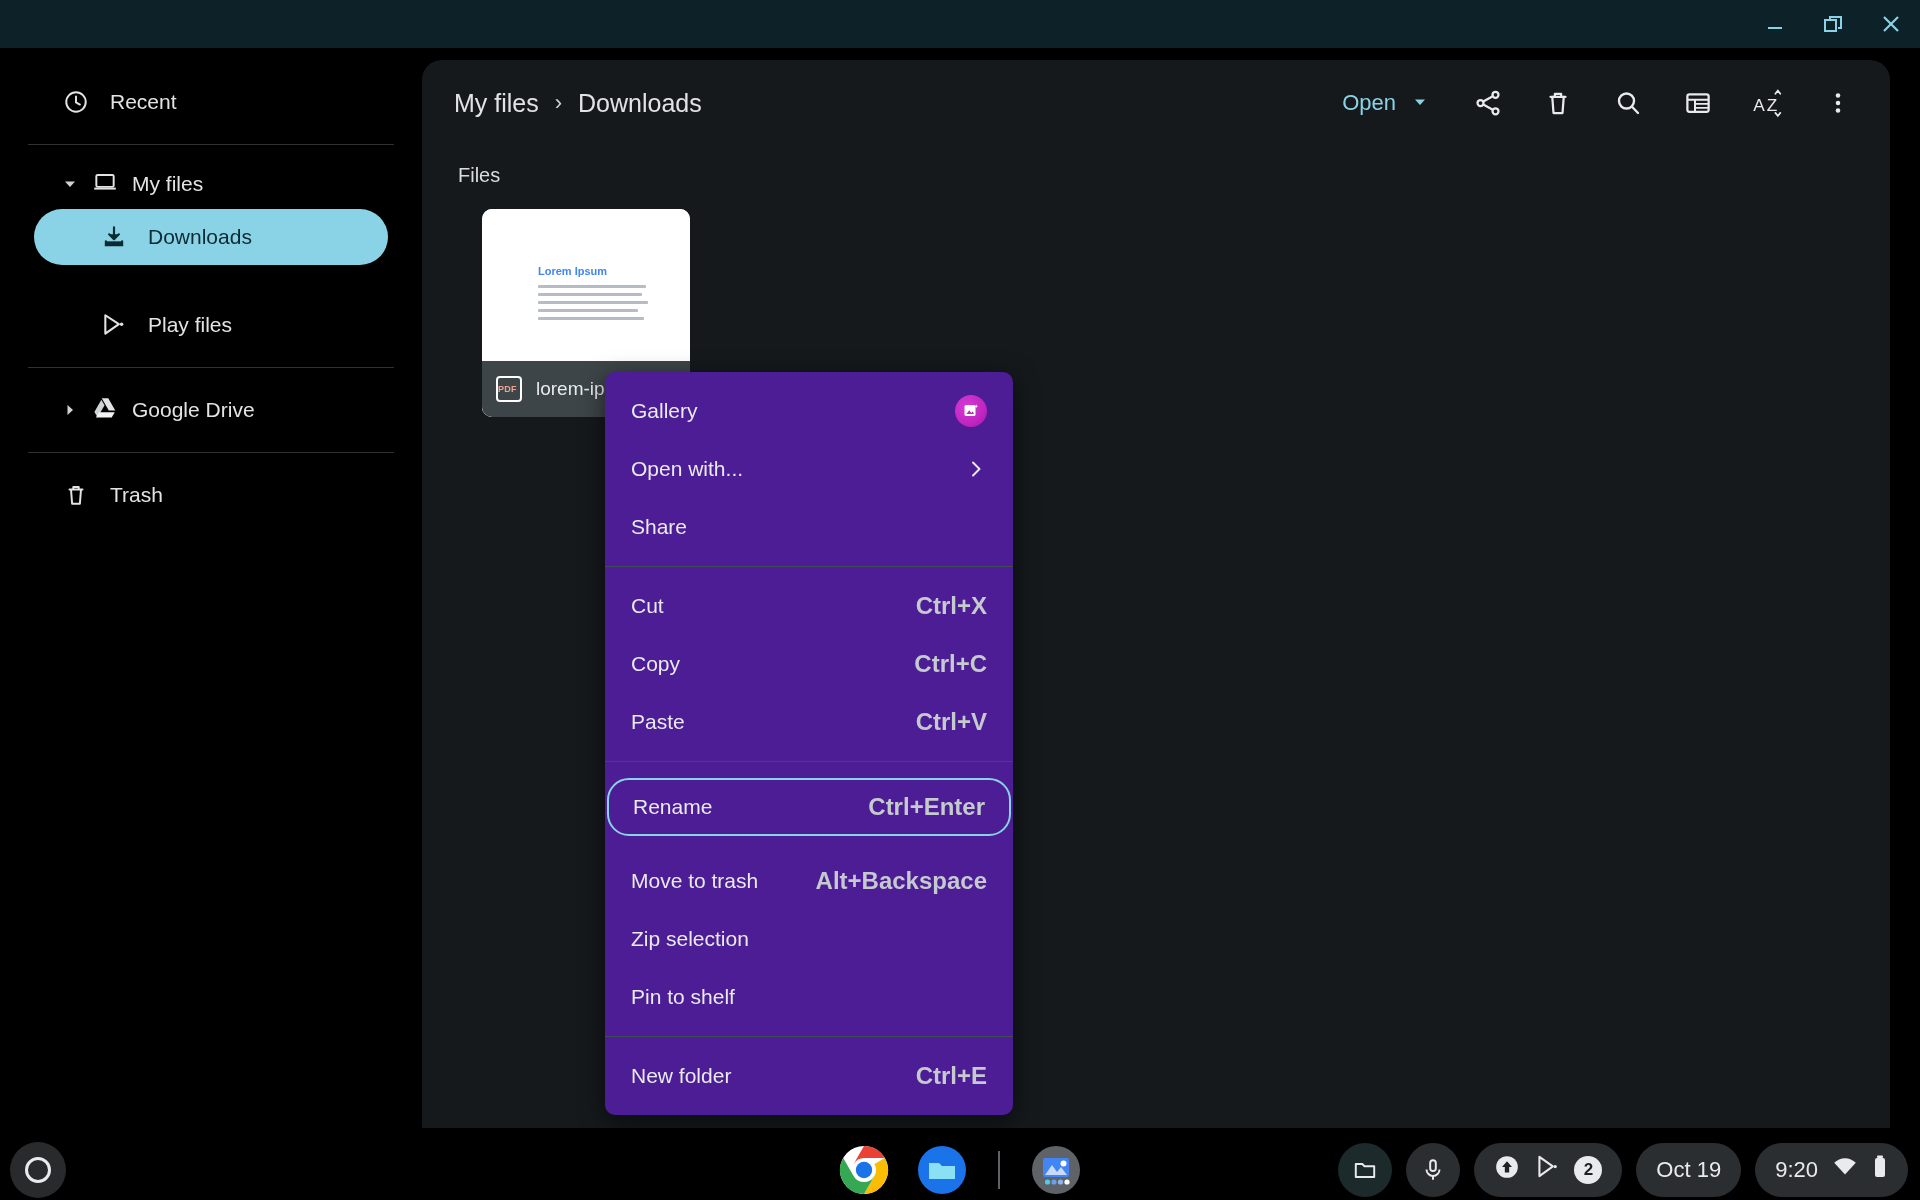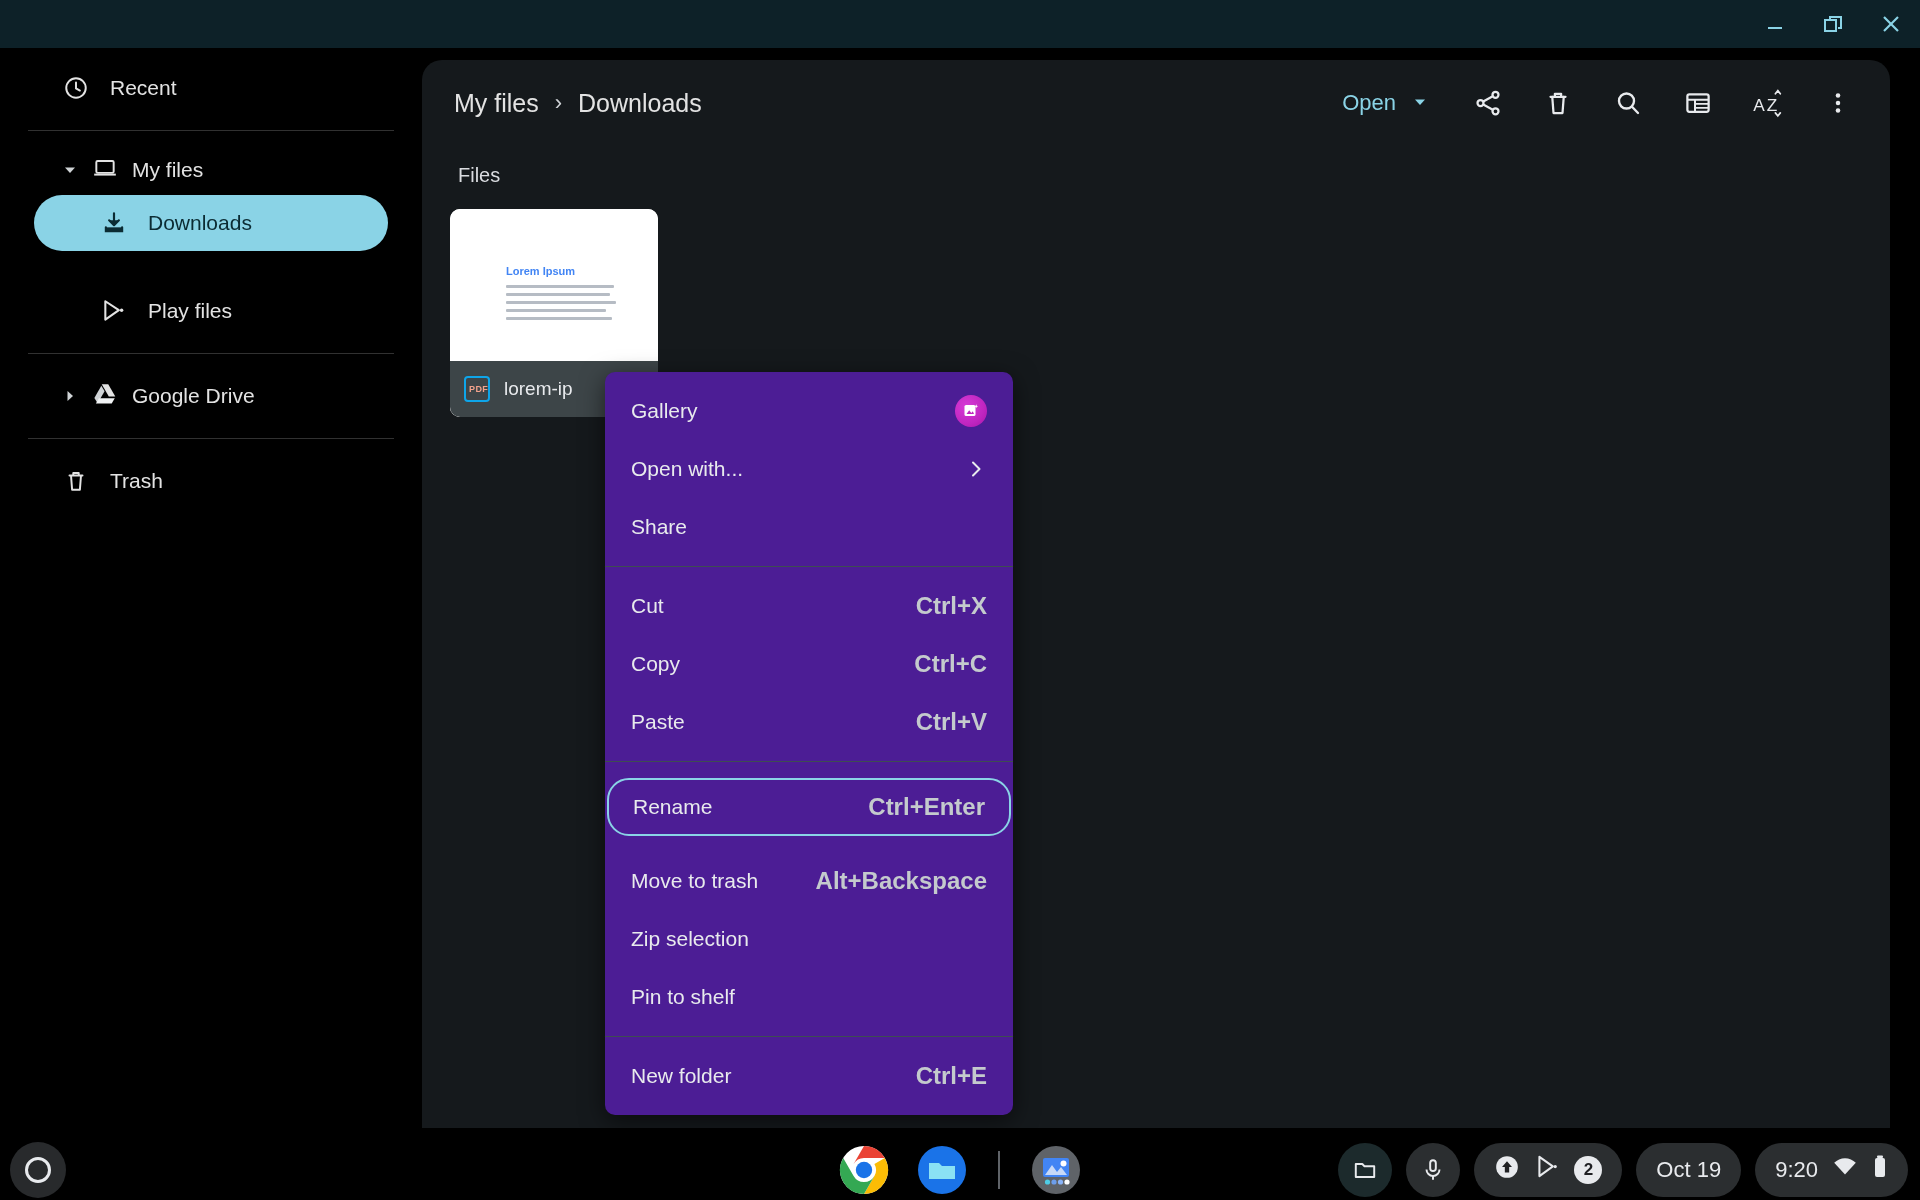--- a/index.html
+++ b/index.html
@@ -25,21 +25,21 @@
 
   
   .appbody {
     position: absolute; left: 0; top: 48px; width: 1920px; height: 1092px;
     background: #000000;
   }
 
   
   .sidebar {
     position: absolute; left: 0; top: 0; width: 422px; height: 1092px;
-    background: #000000; padding-top: 8px;
+    background: #000000; padding-top: 22px;
   }
   .nav-item {
     display: flex; align-items: center; height: 56px;
     margin: 0 34px 0 34px; padding-left: 28px;
     border-radius: 28px; color: #e3e3e3; font-size: 21px;
     cursor: default; gap: 20px;
   }
   .nav-item.top { margin-top: 4px; }
   .nav-item .ico { width: 28px; height: 28px; display: flex; align-items: center; justify-content: center; flex: none; }
   .nav-item .ico svg { display: block; }
@@ -79,38 +79,38 @@
     display: flex; align-items: center; justify-content: center; border-radius: 50%;
     cursor: default;
   }
   .tb-icon svg { display: block; }
   .files-label { color: #dadce0; font-size: 20px; padding: 18px 0 0 36px; }
 
   
   .grid { padding: 22px 0 0 28px; display: flex; flex-wrap: wrap; gap: 26px; }
   .file-card {
     width: 208px; height: 208px; border-radius: 10px; overflow: hidden;
-    background: #ffffff; position: relative; cursor: default;
+    background: #ffffff; position: relative; cursor: default; margin-left: 32px;
   }
   .thumb { position: absolute; inset: 0; background: #fff; }
   .thumb .doc-title { position: absolute; left: 56px; top: 56px; color: #4285f4; font-size: 11px; font-weight: bold; }
   .thumb .doc-lines { position: absolute; left: 56px; top: 76px; width: 110px; }
   .thumb .doc-lines i { display: block; height: 3px; background: #b6bcc4; margin-bottom: 5px; border-radius: 1px; }
   .thumb .doc-lines i:nth-child(1){ width: 108px; }
   .thumb .doc-lines i:nth-child(2){ width: 104px; }
   .thumb .doc-lines i:nth-child(3){ width: 110px; }
   .thumb .doc-lines i:nth-child(4){ width: 100px; }
   .thumb .doc-lines i:nth-child(5){ width: 106px; }
   .card-label {
     position: absolute; left: 0; right: 0; bottom: 0; height: 56px;
     background: #3d4548; display: flex; align-items: center; gap: 14px; padding: 0 14px;
   }
   .pdf-badge {
-    width: 26px; height: 26px; border: 2px solid #0ea5e9; border-radius: 4px;
-    display: flex; align-items: center; justify-content: flex-end; flex: none;
+    width: 26px; height: 26px; border: 2px solid #ffffff; border-radius: 4px;
+    display: flex; align-items: center; justify-content: flex-start; flex: none;
   }
   .pdf-badge span { color: #f2a28c; font-size: 9px; font-weight: bold; letter-spacing: .3px; }
   .card-name { color: #e8eaed; font-size: 19px; white-space: nowrap; overflow: hidden; }
 
   
   .ctx {
     position: absolute; left: 605px; top: 324px; width: 408px;
     background: #4c1d95; border-radius: 10px;
     box-shadow: 0 6px 24px rgba(0,0,0,.55);
     padding: 10px 0 10px 0; z-index: 40;

